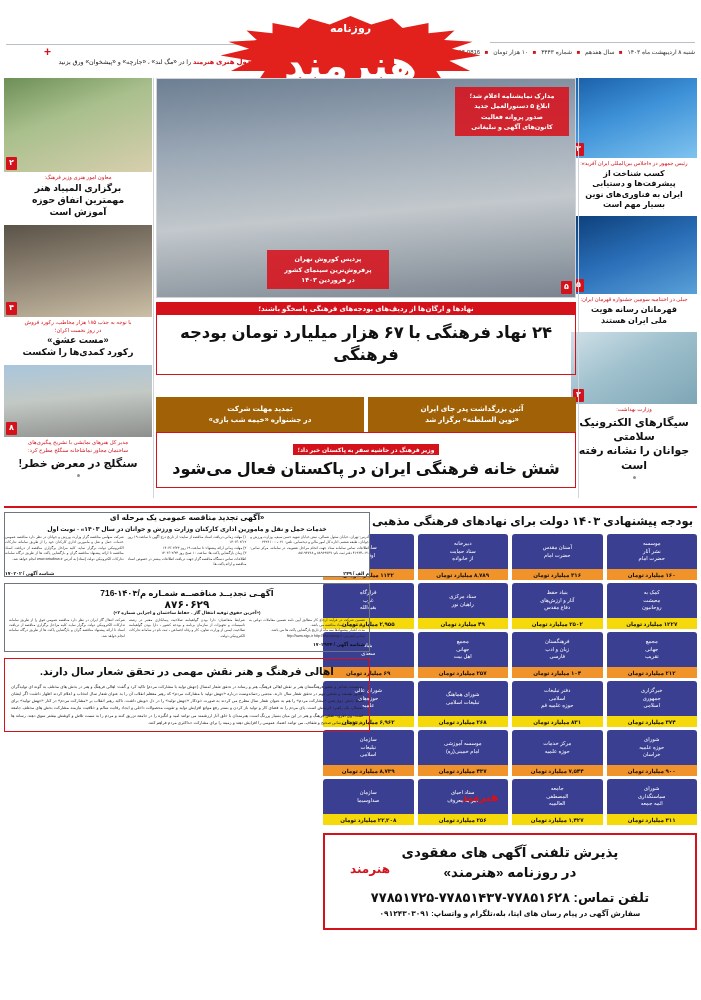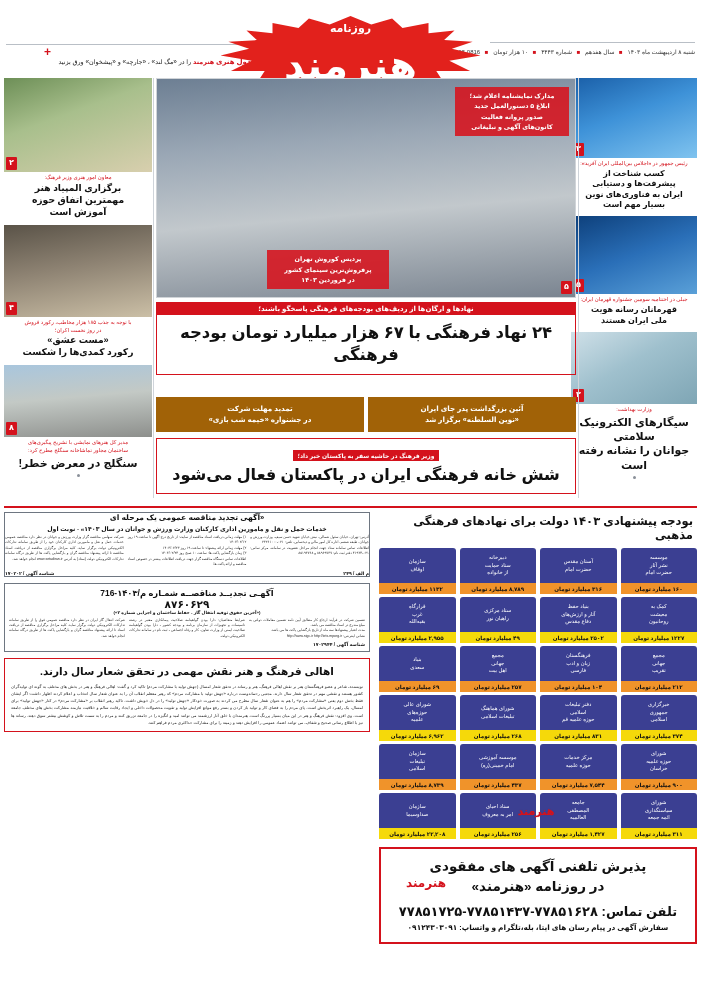--- a/index.html
+++ b/index.html
@@ -68,30 +68,30 @@
   .bigheadline{border:1.6px solid #d4121c;border-top:none;padding:6px 6px 8px;text-align:center;}
   .bigheadline .l1{font-size:16.5px;font-weight:bold;line-height:1.35;}
   .bigheadline .l2{font-size:16.5px;font-weight:bold;line-height:1.35;}
 
   .trio{display:flex;gap:4px;margin-top:5px;}
   .trio .box{flex:1;background:#a16207;color:#fff;text-align:center;font-size:7.2px;
       font-weight:bold;line-height:1.65;padding:6px 4px;margin-top:17px;}
   .trio .box .a{display:block;}
   .trio .box .b{display:block;}
 
-  .second{margin-top:6px;border:1.4px solid #d4121c;padding:5px 6px 7px;text-align:center;}
+  .second{margin-top:0;border:1.4px solid #d4121c;padding:5px 6px 7px;text-align:center;}
   .second .kick{display:inline-block;background:#d4121c;color:#fff;font-size:6px;
       padding:2px 5px;font-weight:bold;margin-bottom:4px;}
   .second .ttl{font-size:16px;font-weight:bold;line-height:1.3;}
 
   
   .hr-thick{position:absolute;left:4px;right:4px;top:506px;height:2px;background:#d4121c;}
 
   .lower{position:absolute;left:4px;right:4px;top:512px;height:484px;}
-  .lower-right{position:absolute;right:0;top:0;width:318px;}
+  .lower-right{position:absolute;right:0;top:0;width:374px;}
   .lower-left{position:absolute;left:0;top:0;width:366px;}
 
   .budget-title{text-align:right;font-size:11.5px;font-weight:bold;color:#111;padding:2px 4px 6px 0;}
   .grid{display:grid;grid-template-columns:repeat(4,1fr);gap:3px 4px;}
   .cell{display:flex;flex-direction:column;}
   .cell .nm{background:#3b3f92;color:#fff;font-size:5.3px;line-height:1.5;text-align:center;
       padding:4px 2px;border-radius:3px 3px 0 0;min-height:27px;display:flex;align-items:center;
       justify-content:center;}
   .cell .vl{font-size:5.6px;font-weight:bold;text-align:center;padding:2.5px 2px;color:#111;}
   .cell.o .vl{background:#f0932a;}

